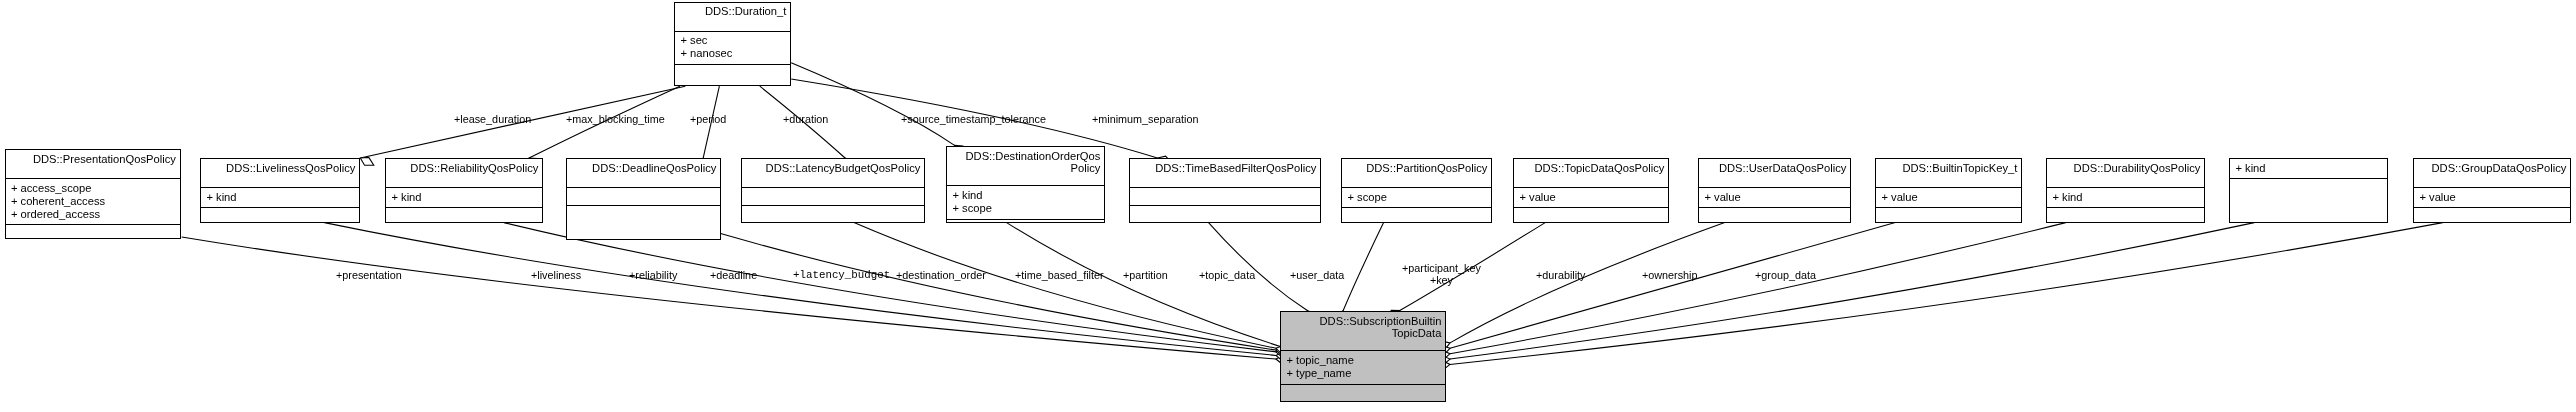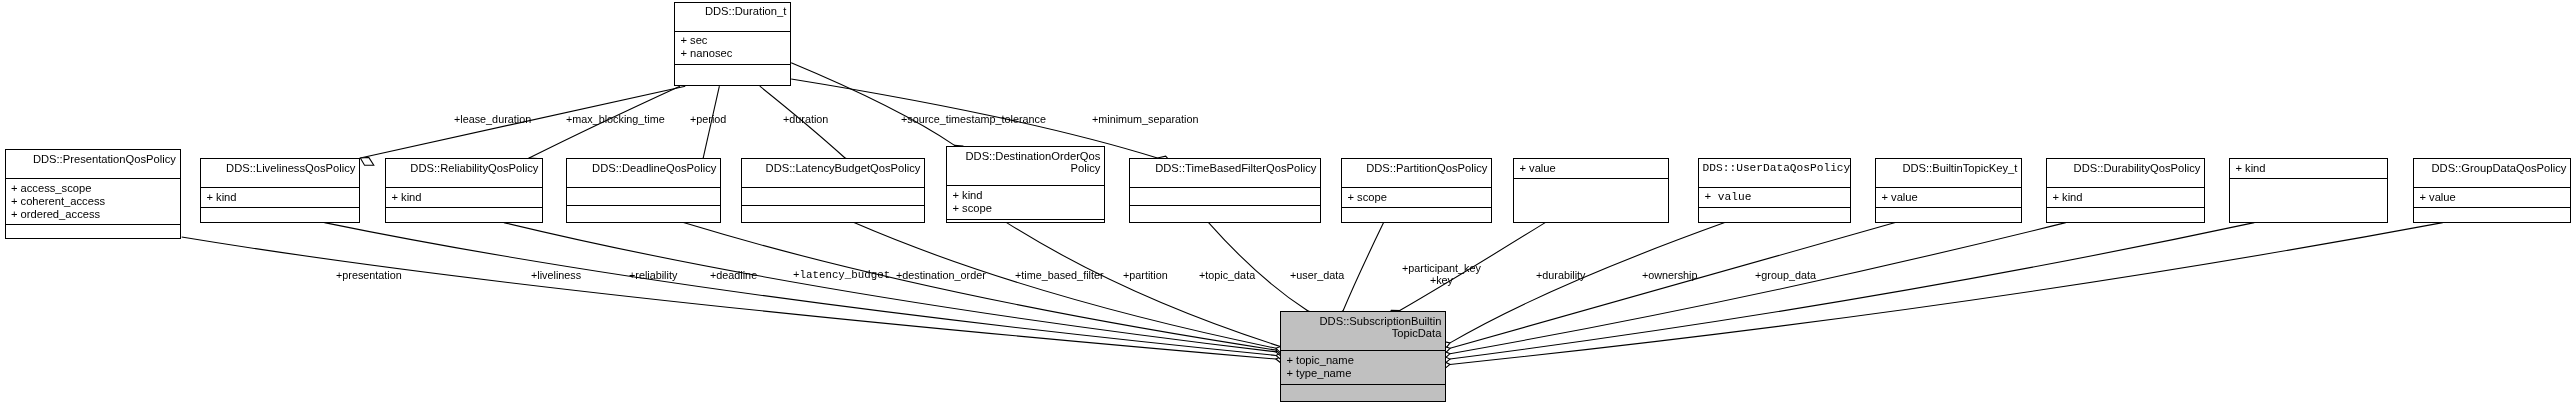--- a/index.html
+++ b/index.html
@@ -167,21 +167,21 @@
       <div class="node" style="left: 200px; top: 158px; width: 160px; height: 65px;">
         <div class="title" style="height: 21.6px;">DDS::LivelinessQosPolicy</div>
         <div class="attrs">+ kind</div>
         <div class="ops"></div>
       </div>
       <div class="node" style="left: 385px; top: 158px; width: 158px; height: 65px;">
         <div class="title" style="height: 21.6px;">DDS::ReliabilityQosPolicy</div>
         <div class="attrs">+ kind</div>
         <div class="ops"></div>
       </div>
-      <div class="node" style="left: 566px; top: 158px; width: 155px; height: 65px;">
+      <div class="node" style="left: 566px; top: 158px; width: 155px; height: 82px;">
         <div class="title" style="height: 21.6px;">DDS::DeadlineQosPolicy</div>
         <div class="attrs"></div>
         <div class="ops"></div>
       </div>
       <div class="node" style="left: 741px; top: 158px; width: 184px; height: 65px;">
         <div class="title" style="height: 21.6px;">DDS::LatencyBudgetQosPolicy</div>
         <div class="attrs"></div>
         <div class="ops"></div>
       </div>
       <div class="node" style="left: 946px; top: 146px; width: 159px; height: 77px;">
@@ -195,24 +195,25 @@
         <div class="title" style="height: 21.6px;">DDS::TimeBasedFilterQosPolicy</div>
         <div class="attrs"></div>
         <div class="ops"></div>
       </div>
       <div class="node" style="left: 1341px; top: 158px; width: 151px; height: 65px;">
         <div class="title" style="height: 21.6px;">DDS::PartitionQosPolicy</div>
         <div class="attrs">+ scope</div>
         <div class="ops"></div>
       </div>
       <div class="node" style="left: 1513px; top: 158px; width: 156px; height: 65px;">
-        <div class="attrs">+ value</div>
-        <div class="ops"></div>
-      </div>
-      <div class="node" style="left: 1698px; top: 158px; width: 153px; height: 65px; font-family: Liberation Mono, monospace;">
+        <div class="title" style="height: 21.6px;">DDS::TopicDataQosPolicy</div>
+        <div class="attrs">+ value</div>
+        <div class="ops"></div>
+      </div>
+      <div class="node" style="left: 1698px; top: 158px; width: 153px; height: 65px;">
         <div class="title" style="height: 21.6px;">DDS::UserDataQosPolicy</div>
         <div class="attrs">+ value</div>
         <div class="ops"></div>
       </div>
       <div class="node" style="left: 1875px; top: 158px; width: 147px; height: 65px;">
         <div class="title" style="height: 21.6px;">DDS::BuiltinTopicKey_t</div>
         <div class="attrs">+ value</div>
         <div class="ops"></div>
       </div>
       <div class="node" style="left: 2046px; top: 158px; width: 159px; height: 65px;">

